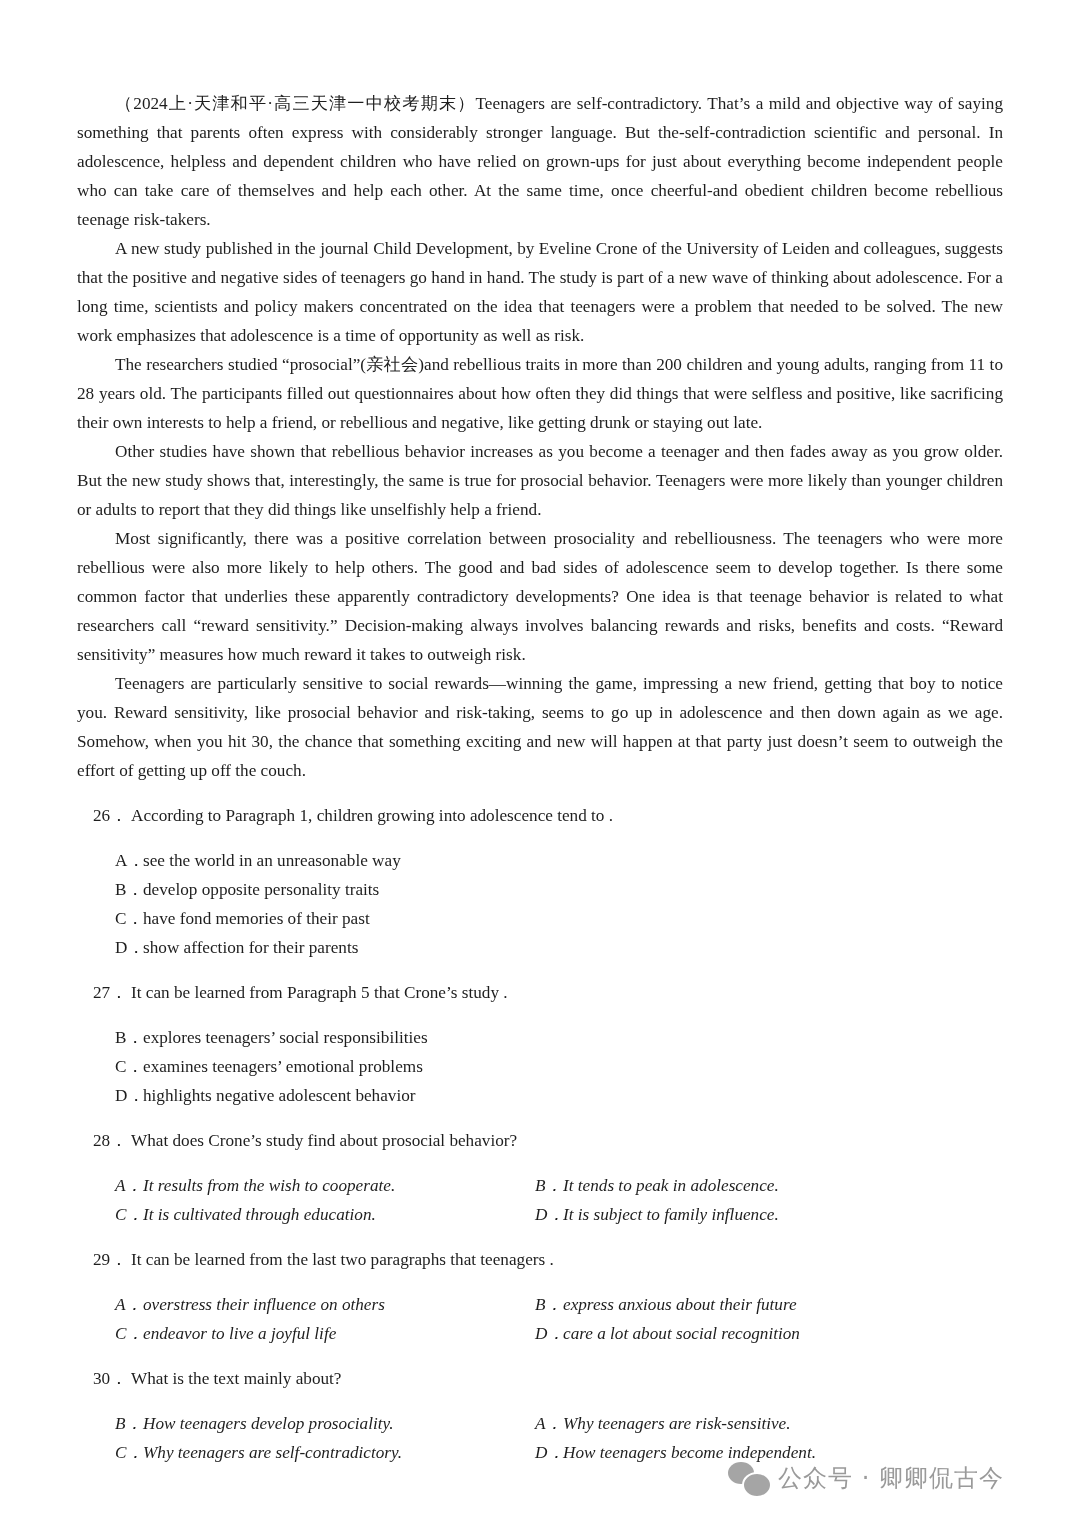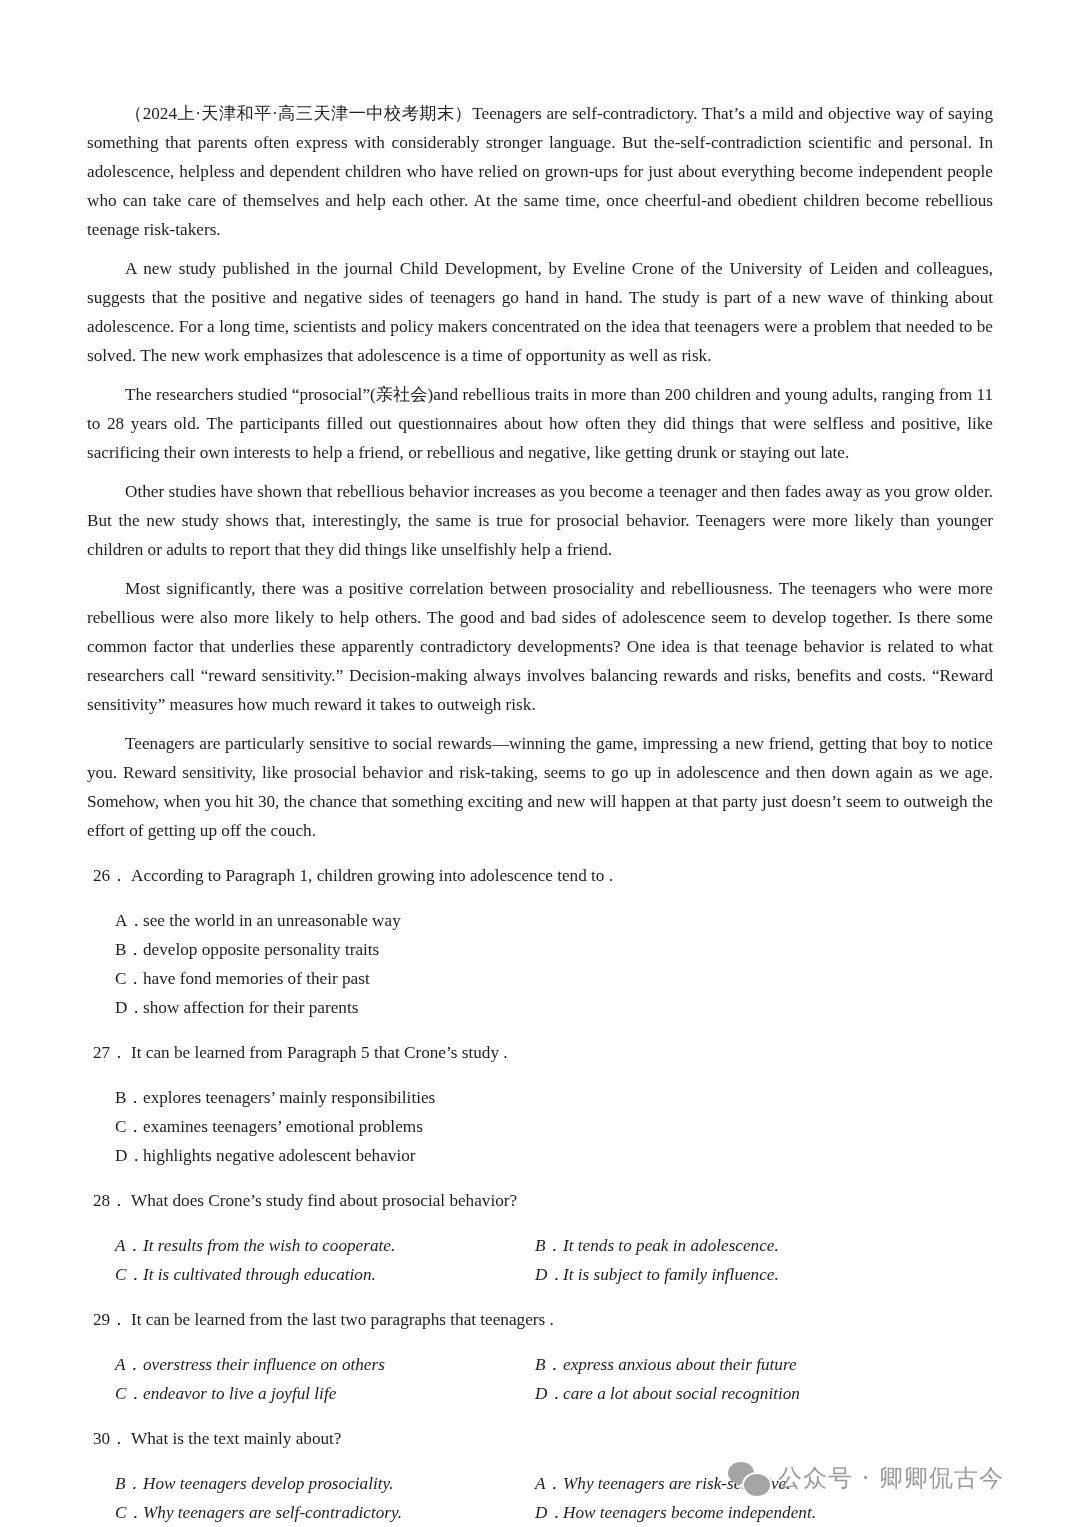--- a/index.html
+++ b/index.html
@@ -2,21 +2,21 @@
 <html><head>
   <meta charset="utf-8">
   <style>
     html, body { margin: 0; padding: 0; background: #ffffff; }
     body { width: 1080px; height: 1527px; position: relative; overflow: hidden; }
     .page {
       position: absolute; left: 77px; top: 89px; width: 926px;
       font-family: "Liberation Serif", "DejaVu Serif", serif;
       font-size: 17.2px; color: #1e1e1e; line-height: 29px;
     }
-    .para { margin: 10px; text-align: justify; text-indent: 38px; }
+    .para { margin: 0; text-align: justify; text-indent: 38px; }
     .q { margin: 16px; white-space: nowrap; }
     .q .num { display: inline-block; width: 38px; }
     .opt { margin: 0 0 0 38px; white-space: nowrap; }
     .opt .lbl { display: inline-block; width: 28px; }
     .row2 { display: flex; margin-left: 38px; font-style: italic; }
     .row2 .cell { width: 420px; white-space: nowrap; }
     .row2 .lbl { display: inline-block; width: 28px; }
     .watermark {
       position: absolute; left: 728px; top: 1462px;
       display: flex; align-items: flex-end; gap: 8px;
@@ -44,21 +44,21 @@
   <div>
     <p class="q"><span class="num">26．</span><span>According to Paragraph 1, children growing into adolescence tend to .</span></p>
     <p class="opt"><span class="lbl">A．</span><span>see the world in an unreasonable way</span></p>
     <p class="opt"><span class="lbl">B．</span><span>develop opposite personality traits</span></p>
     <p class="opt"><span class="lbl">C．</span><span>have fond memories of their past</span></p>
     <p class="opt"><span class="lbl">D．</span><span>show affection for their parents</span></p>
   </div>
 
   <div>
     <p class="q"><span class="num">27．</span><span>It can be learned from Paragraph 5 that Crone’s study .</span></p>
-    <p class="opt"><span class="lbl">B．</span><span>explores teenagers’ mainly responsibilities</span></p>
+    <p class="opt"><span class="lbl">B．</span><span>explores teenagers’ social responsibilities</span></p>
     <p class="opt"><span class="lbl">C．</span><span>examines teenagers’ emotional problems</span></p>
     <p class="opt"><span class="lbl">D．</span><span>highlights negative adolescent behavior</span></p>
   </div>
 
   <div>
     <p class="q"><span class="num">28．</span><span>What does Crone’s study find about prosocial behavior?</span></p>
     <div class="row2">
       <div class="cell"><span class="lbl">A．</span><span>It results from the wish to cooperate.</span></div>
       <div class="cell"><span class="lbl">B．</span><span>It tends to peak in adolescence.</span></div>
     </div>

